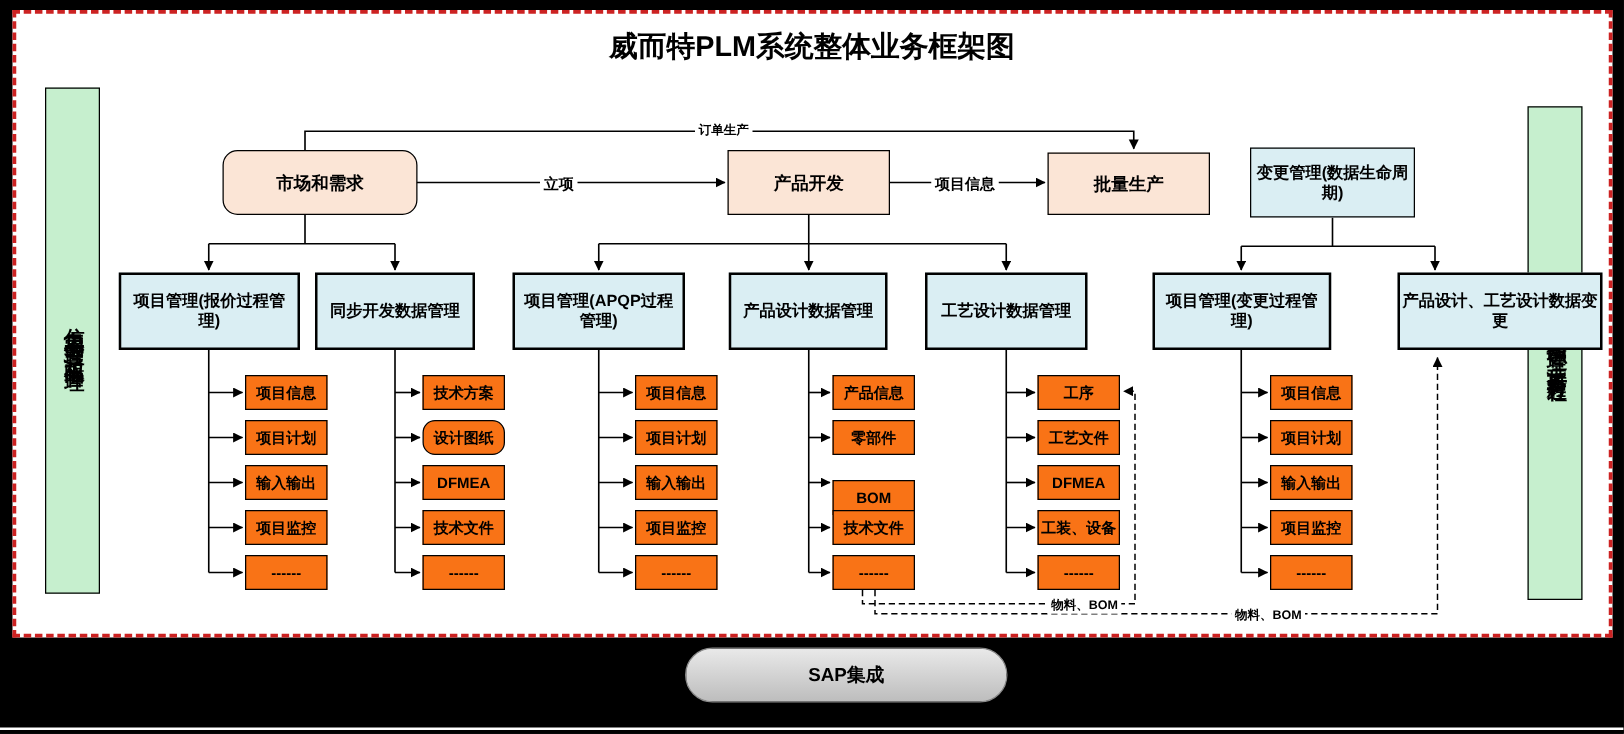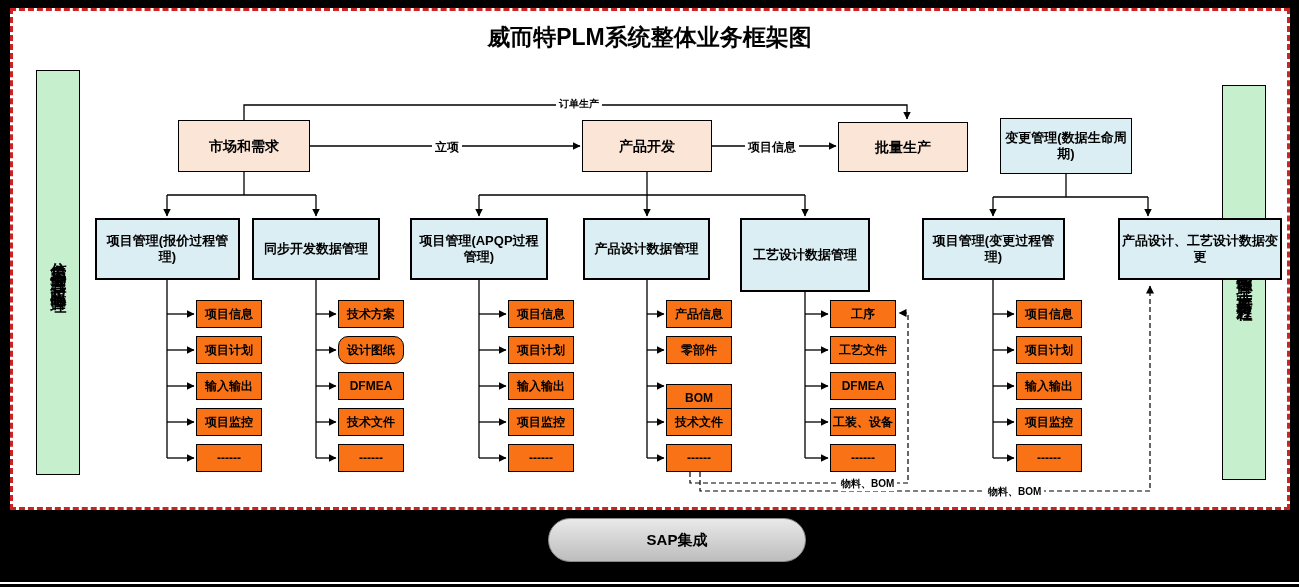--- a/index.html
+++ b/index.html
@@ -110,34 +110,34 @@
       <path d="M690 472 V483 H908 V313 H899" marker-end="url(#arr)"></path>
       <path d="M700 472 V491 H1150 V286" marker-end="url(#arr)"></path>
     </g>
   </svg>
 
   <div class="title">威而特PLM系统整体业务框架图</div>
 
   <div class="vbar" style="left:36px; top:70px; height:405px;">信息安全管理(权限管理)</div>
   <div class="vbar" style="left:1222px; top:85px; height:395px;">知识管理(支持所有过程)</div>
 
-  <div class="box peach" style="left:178px; top:120px; width:132px; height:52px;">市场和需求</div>
+  <div class="box peach" style="left:178px; top:120px; width:156px; height:52px;border-radius:12px;">市场和需求</div>
   <div class="box peach" style="left:582px; top:120px; width:130px; height:52px;">产品开发</div>
   <div class="box peach" style="left:838px; top:122px; width:130px; height:50px;text-align:center;">批量生产</div>
   <div class="box blue" style="left:1000px; top:118px; width:132px; height:56px;">变更管理(数据生命周期)</div>
 
   <span class="lbl small" style="left:556px; top:97px;">订单生产</span>
   <span class="lbl" style="left:432px; top:139px;">立项</span>
   <span class="lbl" style="left:745px; top:139px;">项目信息</span>
 
   <div class="box blue2" style="left:95px;  top:218px; width:145px; height:62px;">项目管理(报价过程管理)</div>
   <div class="box blue2" style="left:252px; top:218px; width:128px; height:62px;">同步开发数据管理</div>
   <div class="box blue2" style="left:410px; top:218px; width:138px; height:62px;">项目管理(APQP过程管理)</div>
   <div class="box blue2" style="left:583px; top:218px; width:127px; height:62px;">产品设计数据管理</div>
-  <div class="box blue2" style="left:740px; top:218px; width:130px; height:74px;">工艺设计数据管理</div>
+  <div class="box blue2" style="left:740px; top:218px; width:130px; height:62px;">工艺设计数据管理</div>
   <div class="box blue2" style="left:922px; top:218px; width:143px; height:62px;">项目管理(变更过程管理)</div>
   <div class="box blue2" style="left:1118px; top:218px; width:164px; height:62px;">产品设计、工艺设计数据变更</div>
 
   <div class="item" style="left:196px; top:300px;">项目信息</div>
   <div class="item" style="left:196px; top:336px;">项目计划</div>
   <div class="item" style="left:196px; top:372px;">输入输出</div>
   <div class="item" style="left:196px; top:408px;">项目监控</div>
   <div class="item" style="left:196px; top:444px;">------</div>
 
   <div class="item" style="left:338px; top:300px;text-align:center;">技术方案</div>

